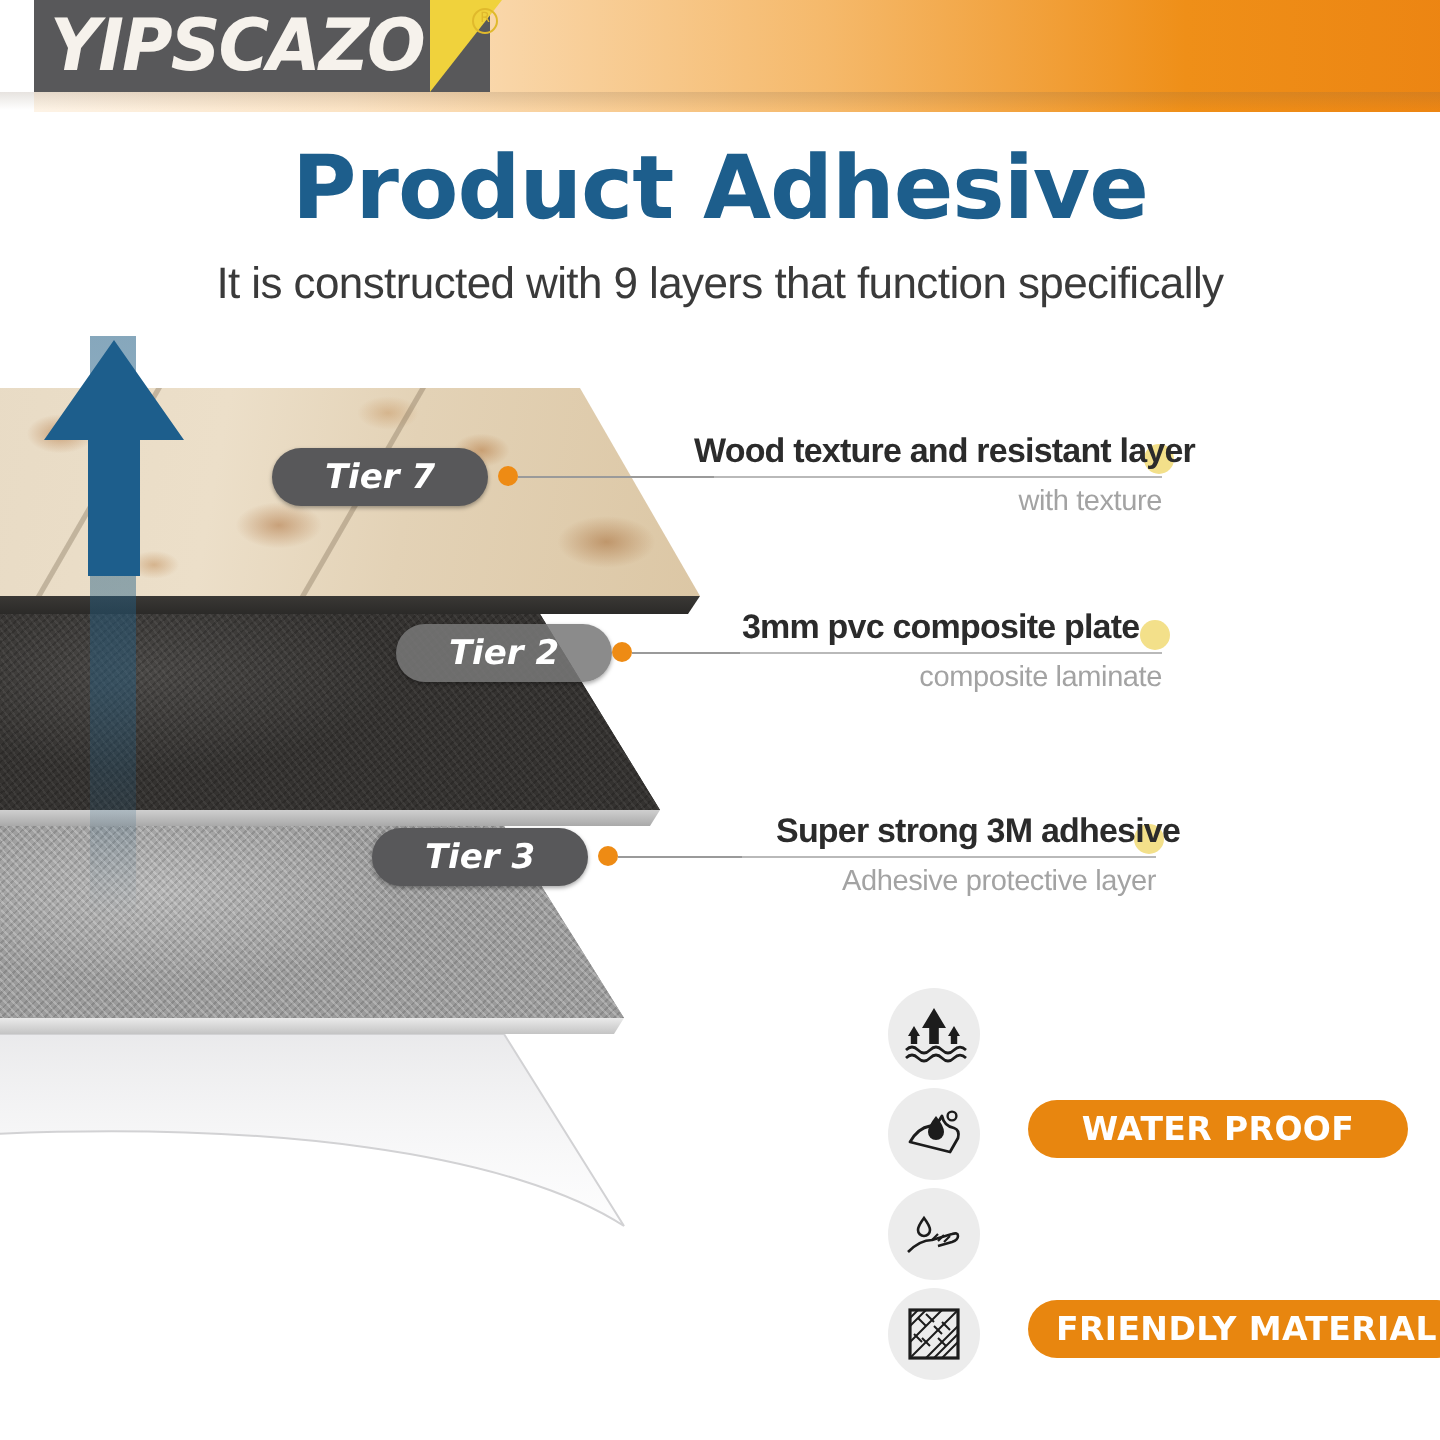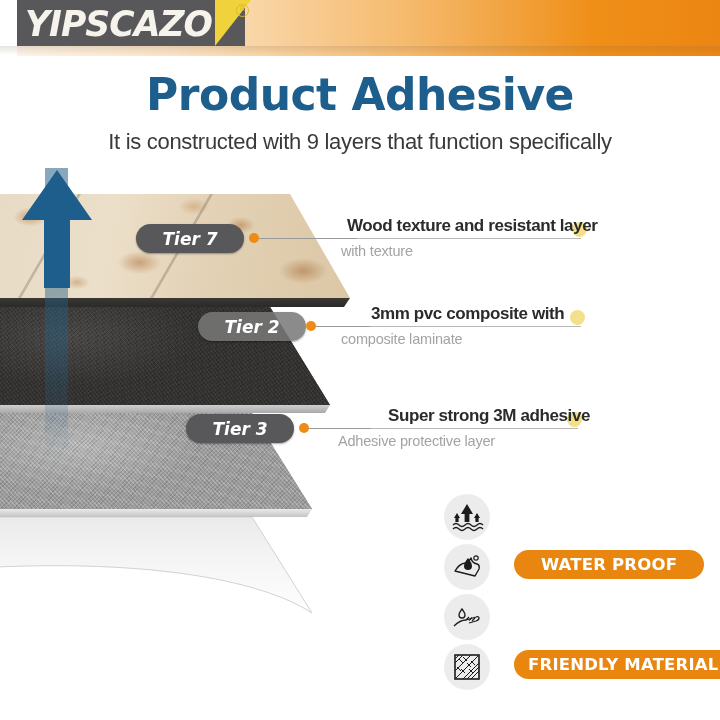--- a/index.html
+++ b/index.html
@@ -139,21 +139,21 @@
     background:#ee8b14;
   }
   .lead-line{position:absolute;height:1px;background:#9a9a9a;}
   .callout-head{
     position:absolute;font-size:17px;font-weight:bold;color:#2b2b2b;
     white-space:nowrap;font-family:Liberation Sans, sans-serif;
     letter-spacing:-0.4px;
   }
   .callout-sub{
     position:absolute;font-size:14.5px;color:#a3a3a3;white-space:nowrap;
-    letter-spacing:-0.2px;
+    text-align:right;letter-spacing:-0.2px;
   }
   .head-dot{
     position:absolute;width:15px;height:15px;border-radius:50%;
     background:#f3e08a;z-index:-1;
   }
   .head-rule{position:absolute;height:1px;background:#b9b9b9;}
 
   
   #features{position:absolute;left:440px;top:492px;width:280px;height:220px;}
   .feature{position:absolute;left:0;width:280px;height:50px;}
@@ -234,21 +234,21 @@
   <div class="callout-head" style="left:347px;top:216px;">Wood texture and resistant layer</div>
   <div class="head-rule" style="left:357px;top:238px;width:224px;"></div>
   <div class="callout-sub" style="left:341px;top:243px;width:240px;">with texture</div>
 </div>
 
 <div class="callout">
   <div class="tier-pill light" style="left:198px;top:312px;width:108px;">Tier 2</div>
   <div class="tier-dot" style="left:306px;top:321px;"></div>
   <div class="lead-line" style="left:316px;top:326px;width:54px;"></div>
   <div class="head-dot" style="left:570px;top:310px;"></div>
-  <div class="callout-head" style="left:371px;top:304px;">3mm pvc composite with</div>
+  <div class="callout-head" style="left:371px;top:304px;">3mm pvc composite plate</div>
   <div class="head-rule" style="left:370px;top:326px;width:211px;"></div>
   <div class="callout-sub" style="left:341px;top:331px;width:240px;">composite laminate</div>
 </div>
 
 <div class="callout">
   <div class="tier-pill" style="left:186px;top:414px;width:108px;">Tier 3</div>
   <div class="tier-dot" style="left:299px;top:423px;"></div>
   <div class="lead-line" style="left:309px;top:428px;width:62px;"></div>
   <div class="head-dot" style="left:567px;top:412px;"></div>
   <div class="callout-head" style="left:388px;top:406px;">Super strong 3M adhesive</div>

